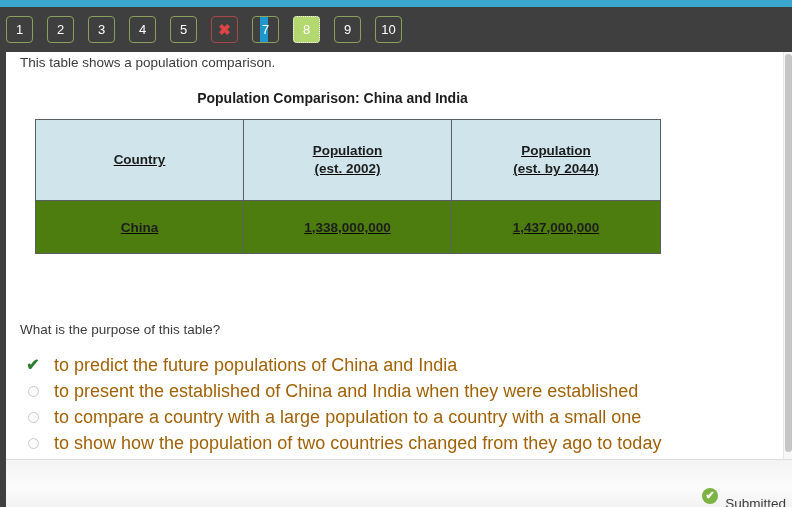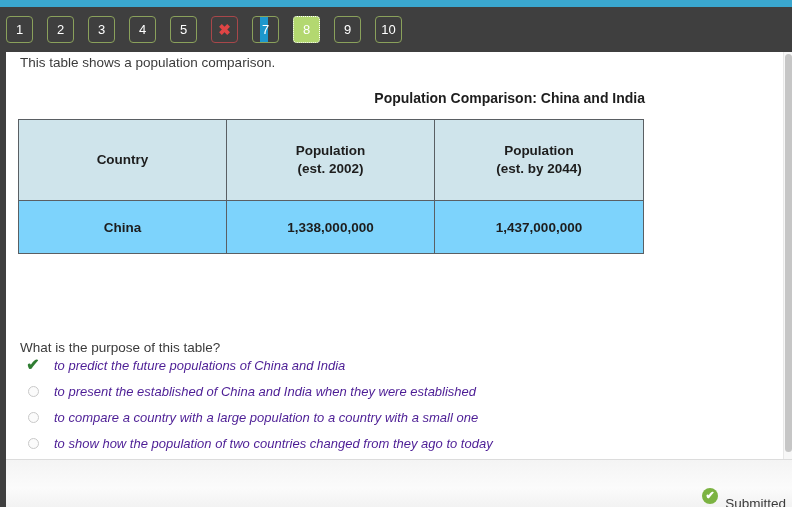--- a/index.html
+++ b/index.html
@@ -124,74 +124,74 @@
     color: #3b3b3b;
     font-family: "Liberation Sans", sans-serif;
     white-space: nowrap;
   }
 
   .table-title {
     position: absolute;
     top: 38px;
     left: 14px;
     width: 625px;
-    text-align: right;
+    text-align: center;
     font-size: 14px;
     font-weight: bold;
     color: #1d1d1d;
     font-family: "Liberation Sans", sans-serif;
   }
 
   
   table.pop-table {
     position: absolute;
     top: 67px;
-    left: 12px;
+    left: 29px;
     width: 625px;
     border-collapse: collapse;
     table-layout: fixed;
+    text-decoration: underline;
   }
   table.pop-table th,
   table.pop-table td {
     border: 1px solid #5a5f63;
     text-align: center;
     font-family: "Liberation Sans", sans-serif;
     color: #1d1d1d;
   }
   table.pop-table th {
     background: #cfe4eb;
     height: 80px;
     font-size: 13.5px;
     font-weight: bold;
     line-height: 1.35;
     padding: 0 6px;
   }
   table.pop-table td {
-    background: #7dd3fc;
+    background: #4d7c0f;
     height: 52px;
     font-size: 13.5px;
     font-weight: bold;
     padding: 0 6px;
   }
   table.pop-table col.c1 { width: 208px; }
   table.pop-table col.c2 { width: 208px; }
   table.pop-table col.c3 { width: 209px; }
 
   .th-line2 { display: block; }
 
   
   .question {
     position: absolute;
     top: 270px;
     left: 14px;
     font-size: 13.5px;
     color: #3b3b3b;
     font-family: "Liberation Sans", sans-serif;
     white-space: nowrap;
-    margin-top: 18px;
   }
 
   .options {
     position: absolute;
     top: 300px;
     left: 14px;
     width: 700px;
   }
   .option-row {
     display: flex;
@@ -215,26 +215,25 @@
     background: #fbfbfb;
     box-sizing: border-box;
   }
   .check-glyph {
     color: #2f7d32;
     font-size: 16px;
     font-weight: bold;
     line-height: 1;
   }
   .opt-label {
-    font-size: 13px;
-    color: #4c1d95;
+    font-size: 18px;
+    color: #a16207;
     font-family: "Liberation Sans", sans-serif;
     padding-left: 8px;
     white-space: nowrap;
-    font-style: italic;
   }
 
   
   .scrollbar-track {
     position: absolute;
     top: 52px;
     right: 0;
     width: 9px;
     height: 407px;
     background: #f7f7f7;

